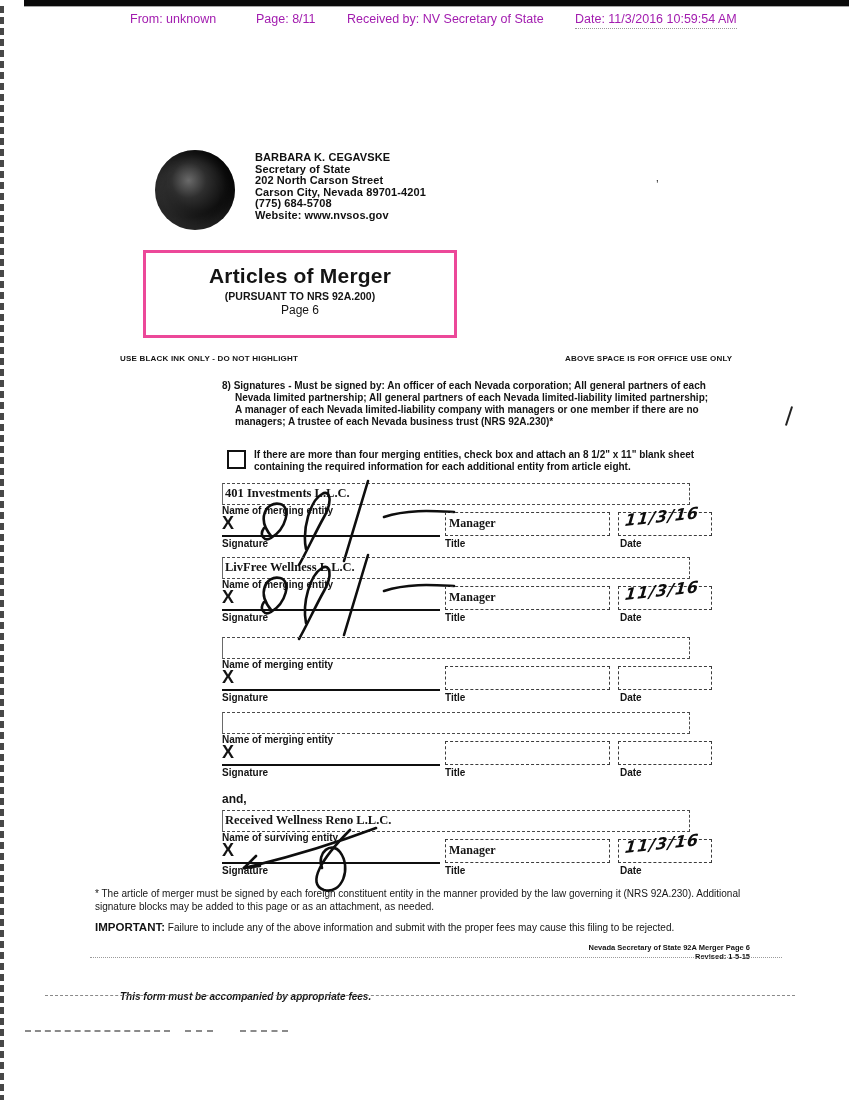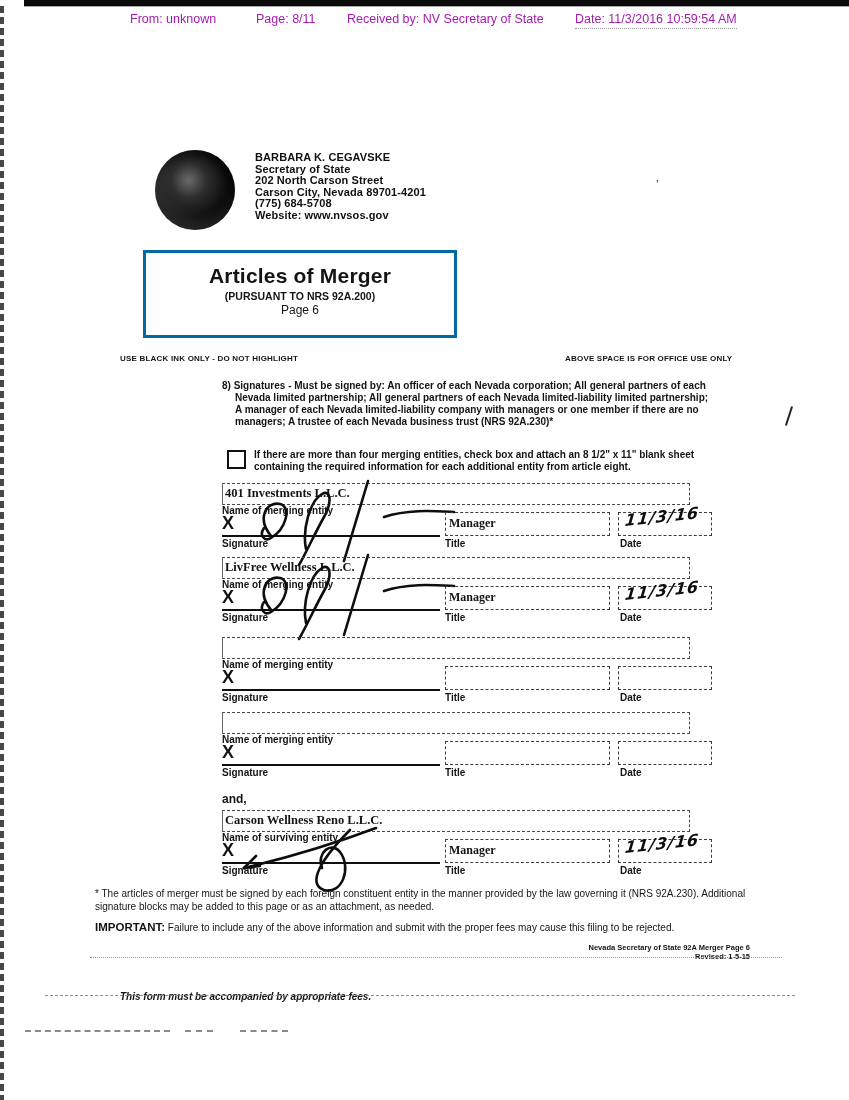--- a/index.html
+++ b/index.html
@@ -15,21 +15,21 @@
   .noise.light{border-top:1px dotted #9a9a9a;}
   
   .fax{top:12px;font-size:12.5px;color:#a21caf;white-space:nowrap;}
   .fax.date{border-bottom:1px dotted #999;padding-bottom:2px;}
   
   .seal{left:155px;top:150px;width:80px;height:80px;border-radius:50%;
         background:radial-gradient(circle at 42% 38%, #6a6a6a 0%, #2e2e2e 26%, #101010 55%, #000 100%);
         box-shadow:inset 6px -8px 14px rgba(255,255,255,.12), inset -4px 6px 10px rgba(0,0,0,.6);}
   .lh{left:255px;top:152px;font-size:11px;font-weight:bold;line-height:11.6px;letter-spacing:.1px;color:#101010;}
   
-  .titlebox{left:143px;top:250px;width:308px;height:82px;border:3px solid #0369a1;text-align:center;}
+  .titlebox{left:143px;top:250px;width:308px;height:82px;border:3px solid #ec4899;text-align:center;}
   .titlebox .t1{font-size:21px;font-weight:bold;margin-top:11px;letter-spacing:.2px;}
   .titlebox .t2{font-size:10.5px;font-weight:bold;margin-top:2px;}
   .titlebox .t3{font-size:12px;margin-top:1px;}
   .notice{top:354px;font-size:8px;font-weight:bold;letter-spacing:.2px;}
   
   .sec8{left:222px;top:380px;width:482px;font-size:10px;font-weight:bold;line-height:11.9px;
         padding-left:13px;text-indent:-13px;}
   .chk{left:227px;top:450px;width:15px;height:15px;border:2px solid #111;background:#fff;}
   .chknote{left:254px;top:449px;width:448px;font-size:10px;font-weight:bold;line-height:11.9px;}
   
@@ -173,21 +173,21 @@
     <div class="abs fldlabel" style="left:223px;top:55px">Title</div>
     <div class="abs datebox-f">
       <div class="abs dateval"></div>
     </div>
     <div class="abs fldlabel" style="left:398px;top:55px">Date</div>
   </div>
 
   <div class="abs andlbl">and,</div>
   <div class="abs block" style="top:810px">
     <div class="abs entity-box">
-      <div class="abs entity-name">Carson Wellness Reno L.L.C.</div>
+      <div class="abs entity-name">Received Wellness Reno L.L.C.</div>
     </div>
     <div class="abs fldlabel" style="top:22px">Name of surviving entity</div>
     <div class="abs xmark">X</div>
     <div class="abs sigline"></div>
     <div class="abs fldlabel" style="top:55px">Signature</div>
     <svg class="abs scrawl" style="left:16px;top:14px" width="220" height="56">
       <path d="M6,44 C40,36 90,22 138,4"></path>
       <path d="M6,44 L18,32"></path>
       <path d="M6,44 L22,42"></path>
       <path d="M112,6 C84,34 68,60 86,66 C104,71 114,44 102,28 C94,17 78,28 84,44"></path>
@@ -195,21 +195,21 @@
     <div class="abs titlebox-f">
       <div class="abs titleval">Manager</div>
     </div>
     <div class="abs fldlabel" style="left:223px;top:55px">Title</div>
     <div class="abs datebox-f">
       <div class="abs dateval">11/3/16</div>
     </div>
     <div class="abs fldlabel" style="left:398px;top:55px">Date</div>
   </div>
 
-  <div class="abs foot">* The articles of merger must be signed by each foreign constituent entity in the manner provided by the law governing it (NRS 92A.230).  Additional signature blocks may be added to this page or as an attachment, as needed.</div>
+  <div class="abs foot">* The article of merger must be signed by each foreign constituent entity in the manner provided by the law governing it (NRS 92A.230).  Additional signature blocks may be added to this page or as an attachment, as needed.</div>
   <div class="abs imp">
     <b>IMPORTANT:</b><span>  Failure to include any of the above information and submit with the proper fees may cause this filing to be rejected.</span>
   </div>
   <div class="abs fees">This form must be accompanied by appropriate fees.</div>
   <div class="abs formref">
     <div>Nevada Secretary of State 92A Merger Page 6</div>
     <div>Revised: 1-5-15</div>
   </div>
 
   <div class="abs stray-backslash"></div>

